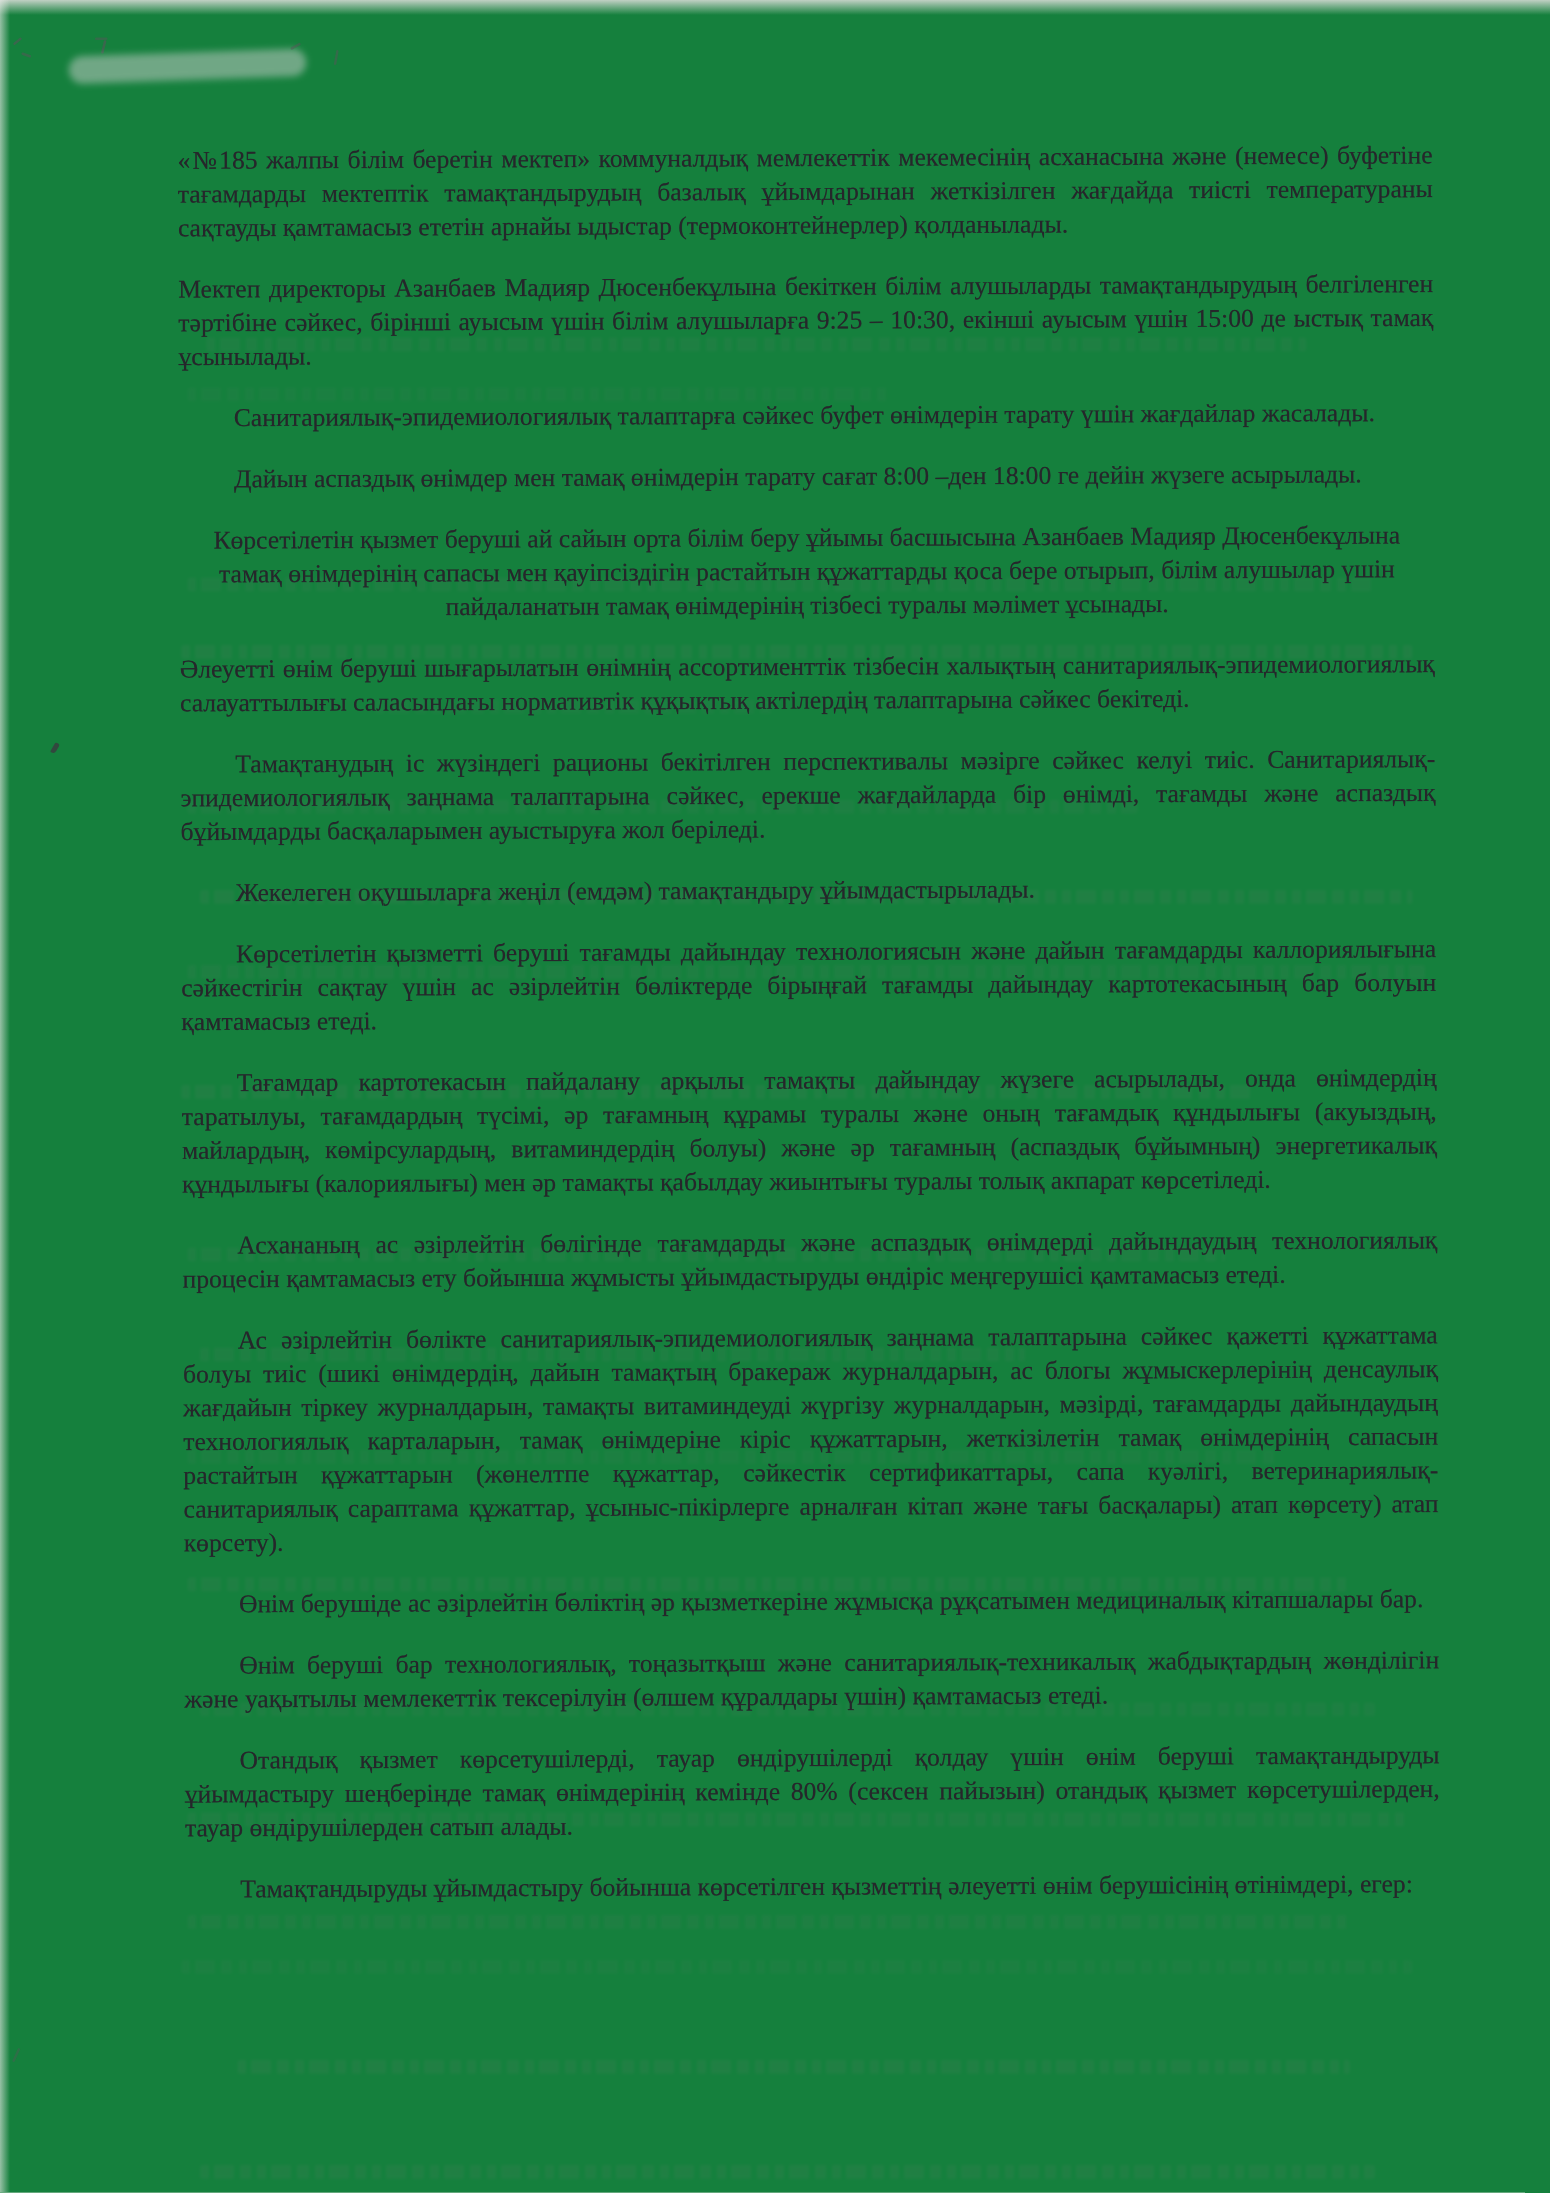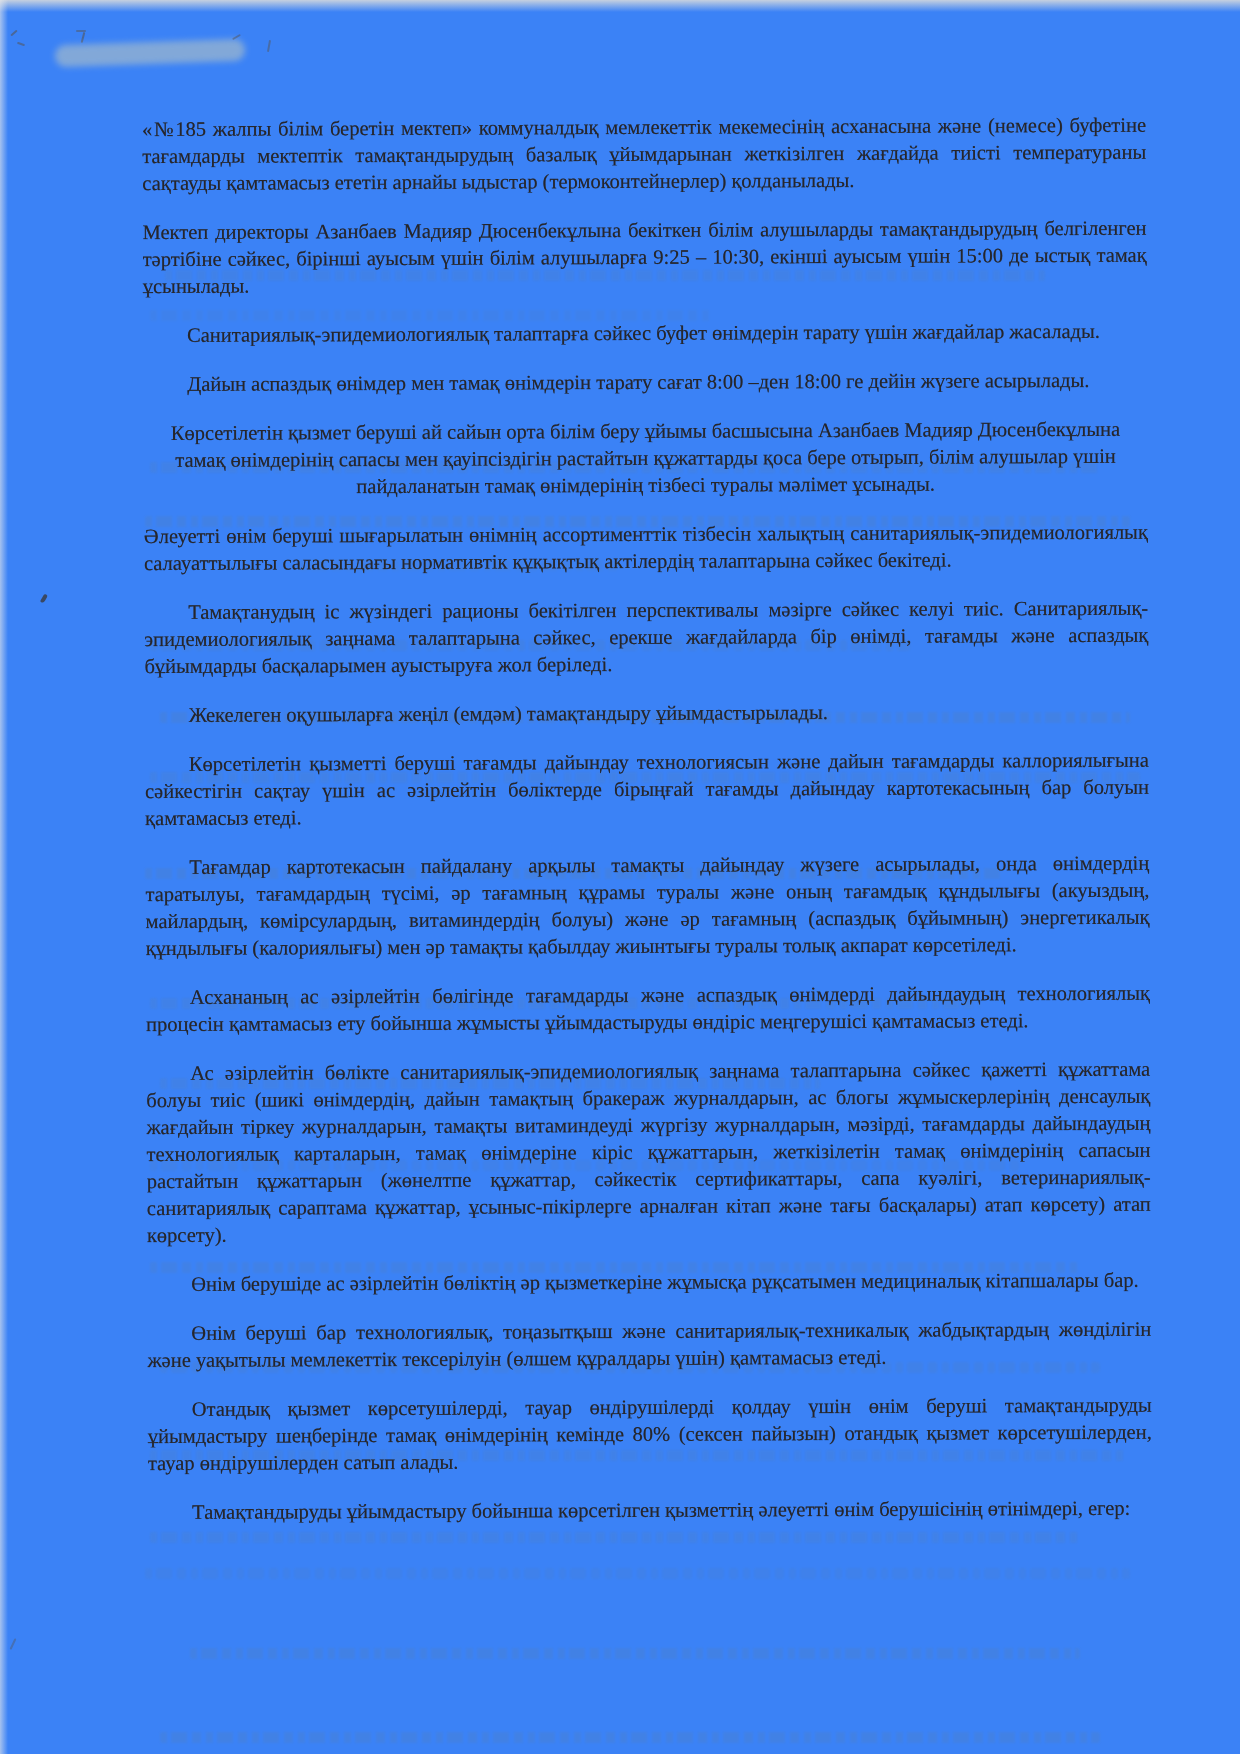--- a/index.html
+++ b/index.html
@@ -3,21 +3,21 @@
 <meta charset="utf-8">
 <style>
   html,body{margin:0;padding:0;}
   body{
     width:1240px;height:1754px;
     background:#ececea;
     font-family:"Liberation Serif","DejaVu Serif",serif;
   }
   .page{
     position:relative;width:1240px;height:1754px;
-    background:#3b82f6;overflow:hidden;
+    background:#15803d;overflow:hidden;
   }
   .scan-edge-top{
     position:absolute;top:0;left:0;right:0;height:12px;
     background:linear-gradient(#dededb,rgba(252,252,251,0));
     opacity:.85;
   }
   .scan-edge-left{
     position:absolute;top:0;left:0;bottom:0;width:8px;
     background:linear-gradient(90deg,#ececea,rgba(252,252,251,0));
     opacity:.6;

